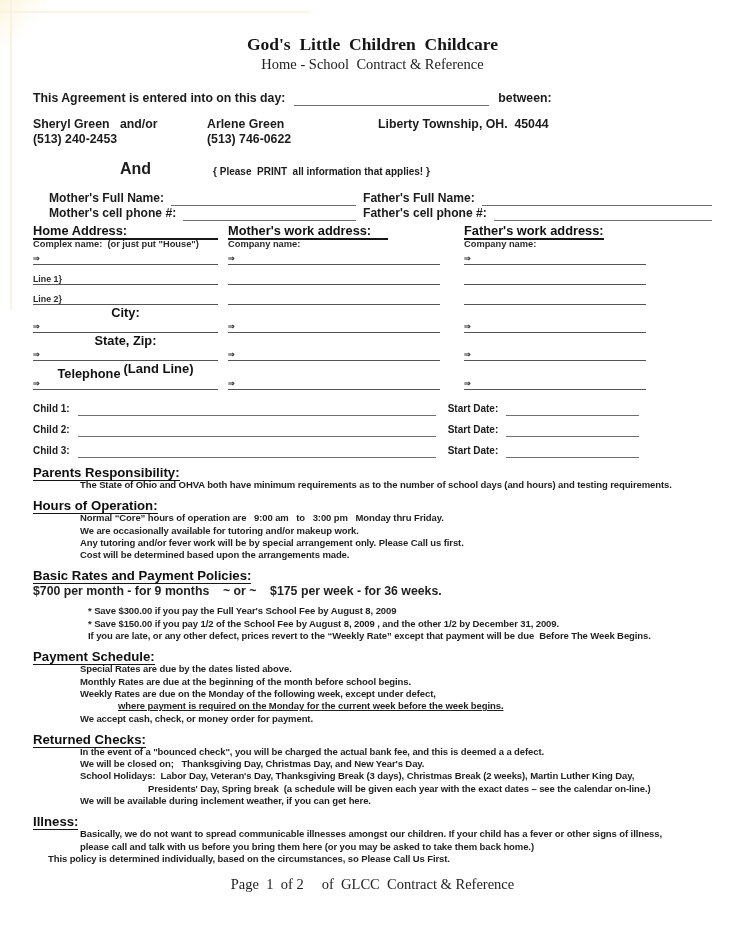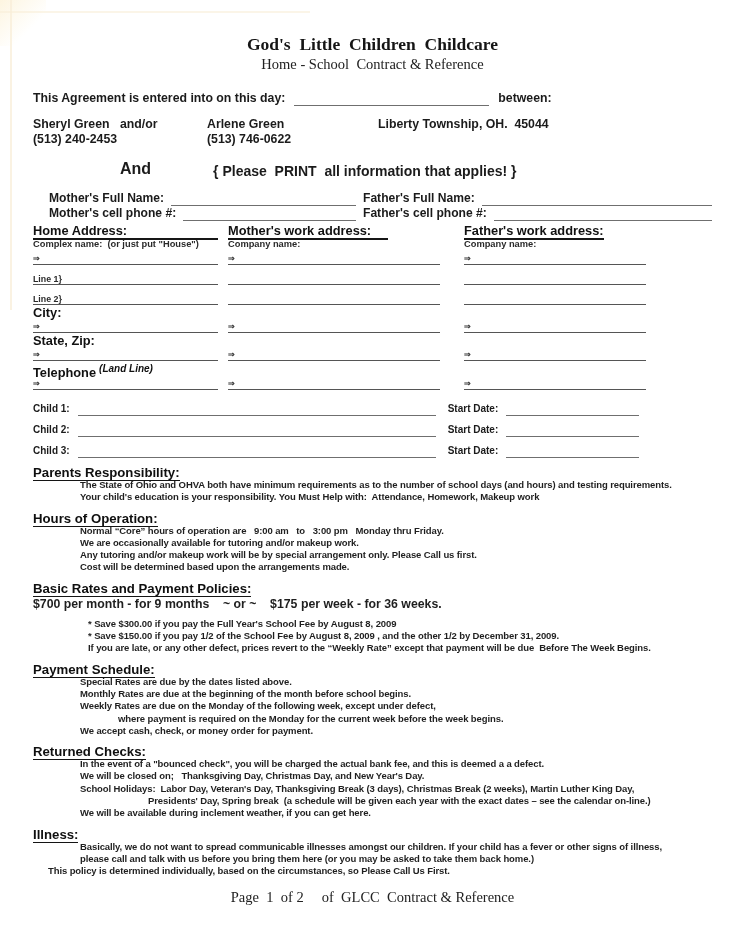--- a/index.html
+++ b/index.html
@@ -23,21 +23,21 @@
   .agreement-row{margin-top:17px;display:flex;align-items:flex-end;font-size:12.3px;line-height:16px;}
   .w-date{width:195px;margin:0 9px;}
 
   .parties-grid{margin-top:11px;display:grid;grid-template-columns:87px 87px 171px 1fr;font-size:12.3px;line-height:15px;}
   .parties-grid .c12{grid-column:1/3;}
   .parties-grid .c3{grid-column:3;}
   .parties-grid .c4{grid-column:4;}
 
   .and-row{margin-top:13px;display:flex;align-items:flex-end;}
   .and-word{margin-left:87px;font-size:16px;line-height:18px;}
-  .print-note{margin-left:62px;font-size:14px;line-height:13px;}
+  .print-note{margin-left:62px;font-size:10px;line-height:13px;}
 
   .contact-block{margin-top:13px;}
   .contact-row{display:flex;align-items:flex-end;font-size:12.1px;line-height:15px;height:15px;}
   .contact-row .pair{display:flex;align-items:flex-end;}
   .contact-row .pair.left{width:307px;margin-right:7px;margin-left:16px;}
   .contact-row .pair.right{flex:1;}
   .contact-row .c-label{margin-right:7px;white-space:pre;}
   .contact-row .bl{flex:1;height:12px;}
 
   
@@ -49,43 +49,43 @@
   .addr-head{font-size:12.8px;line-height:15px;color:#111;display:inline-block;border-bottom:2px solid #161616;}
   .u-full{width:100%;box-sizing:border-box;}
   .u-ext{min-width:160px;}
   .addr-sub{height:13px;font-size:9.3px;font-weight:bold;color:#2a2a2a;line-height:12px;}
   .arrow-line{height:13px;border-bottom:1.2px solid #555;display:flex;align-items:flex-end;}
   .al2{height:12px;}
   .arrow{font-size:8px;line-height:9px;color:#333;transform:translateY(-1px);}
   .label-line{height:19px;border-bottom:1.2px solid #555;display:flex;align-items:flex-end;}
   .mini-label{font-size:8.8px;line-height:10px;color:#2a2a2a;}
   .plain-line{height:19px;border-bottom:1.2px solid #555;}
-  .addr-label{height:15px;font-size:12.8px;line-height:15px;color:#111;}
+  .addr-label{height:15px;font-size:12.8px;line-height:15px;color:#111;text-align:center;}
   .addr-label.tel{height:16px;}
-  .sup{font-size:10px;vertical-align:super;margin-left:3px;font-style:italic;}
+  .sup{font-size:13px;vertical-align:super;margin-left:3px;}
   .sp-lab{height:15px;}
   .sp-lab2{height:16px;}
 
   
   .children-block{margin-top:5px;}
   .child-row{display:flex;align-items:flex-end;height:21px;font-size:10px;line-height:15px;}
   .child-label{margin-right:8px;white-space:pre;}
   .child-name-blank{flex:1;max-width:358px;height:12px;}
   .start-label{margin-left:12px;margin-right:8px;white-space:pre;}
   .start-date-blank{width:133px;height:12px;}
 
   
   .sections-block{margin-top:3px;}
   .sec-head-wrap{margin-top:5px;height:16px;}
   .sec-heading{font-size:13.2px;line-height:15px;color:#0f0f0f;display:inline-block;border-bottom:1.8px solid #141414;padding-bottom:0;}
   .sec-line{font-size:9.5px;line-height:12.3px;letter-spacing:-0.1px;white-space:pre;color:#1f1f1f;}
   .sec-line.big{font-size:12.3px;line-height:16px;letter-spacing:0;margin:1px 0 6px 0;}
   .ind1{margin-left:47px;}
   .ind2{margin-left:55px;}
-  .ind3{margin-left:85px;}
+  .ind3{margin-left:85px;text-decoration:underline;}
   .ind4{margin-left:115px;}
   .ind5{margin-left:15px;}
 
   .footer{margin-top:10px;text-align:center;font-family:"Liberation Serif",serif;font-weight:normal;
     font-size:14.5px;line-height:19px;color:#222;white-space:pre;}
 </style>
 </head>
 <body>
 
 <div class="page">
@@ -233,30 +233,29 @@
     <span class="start-label">Start Date:</span>
     <span class="bl start-date-blank"></span>
   </div>
 </div>
 
   <div class="sections-block">
   <section class="sec">
     <div class="sec-head-wrap"><span class="sec-heading">Parents Responsibility:</span></div>
     <div class="sec-lines">
           <div class="sec-line ind1">The State of Ohio and OHVA both have minimum requirements as to the number of school days (and hours) and testing requirements.</div>
-          <div class="sec-line ind1">Your child's education is your responsibility. You Must Help with:  Attendance, Homework, Makeup work</div>
         </div>
   </section>
 
   <section class="sec">
     <div class="sec-head-wrap"><span class="sec-heading">Hours of Operation:</span></div>
     <div class="sec-lines">
           <div class="sec-line ind1">Normal “Core” hours of operation are   9:00 am   to   3:00 pm   Monday thru Friday.</div>
           <div class="sec-line ind1">We are occasionally available for tutoring and/or makeup work.</div>
-          <div class="sec-line ind1">Any tutoring and/or makeup work will be by special arrangement only. Please Call us first.</div>
+          <div class="sec-line ind1">Any tutoring and/or fever work will be by special arrangement only. Please Call us first.</div>
           <div class="sec-line ind1">Cost will be determined based upon the arrangements made.</div>
         </div>
   </section>
 
   <section class="sec">
     <div class="sec-head-wrap"><span class="sec-heading">Basic Rates and Payment Policies:</span></div>
     <div class="sec-lines">
           <div class="sec-line ind1 big">$700 per month - for 9 months    ~ or ~    $175 per week - for 36 weeks.</div>
           <div class="sec-line ind2">* Save $300.00 if you pay the Full Year's School Fee by August 8, 2009</div>
           <div class="sec-line ind2">* Save $150.00 if you pay 1/2 of the School Fee by August 8, 2009 , and the other 1/2 by December 31, 2009.</div>

